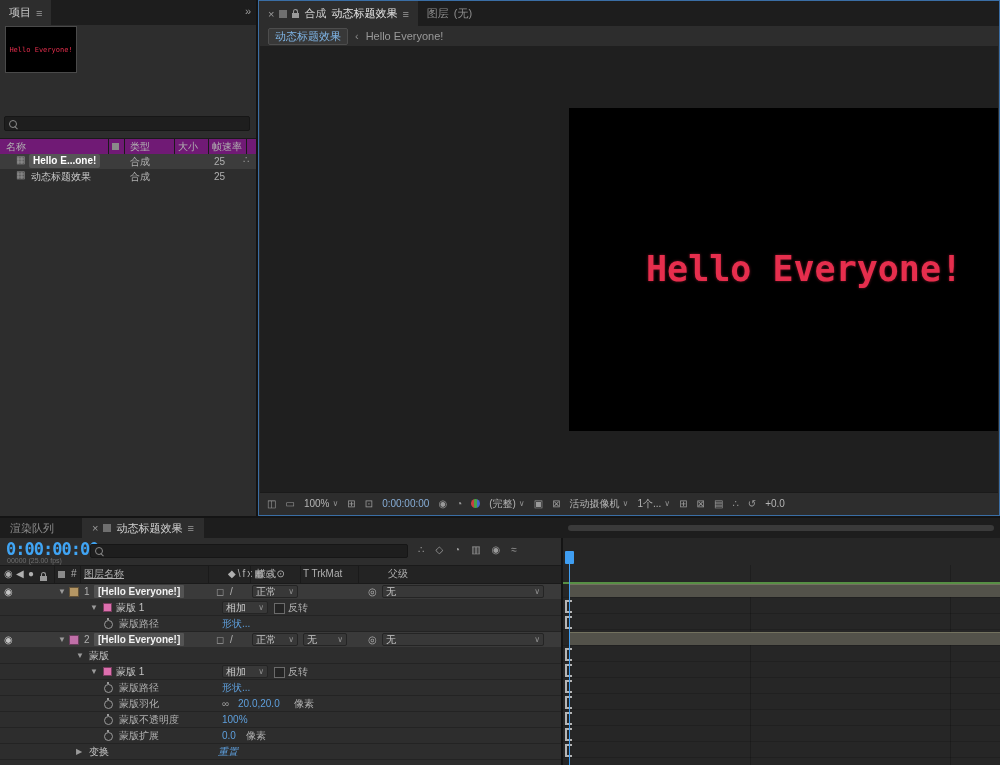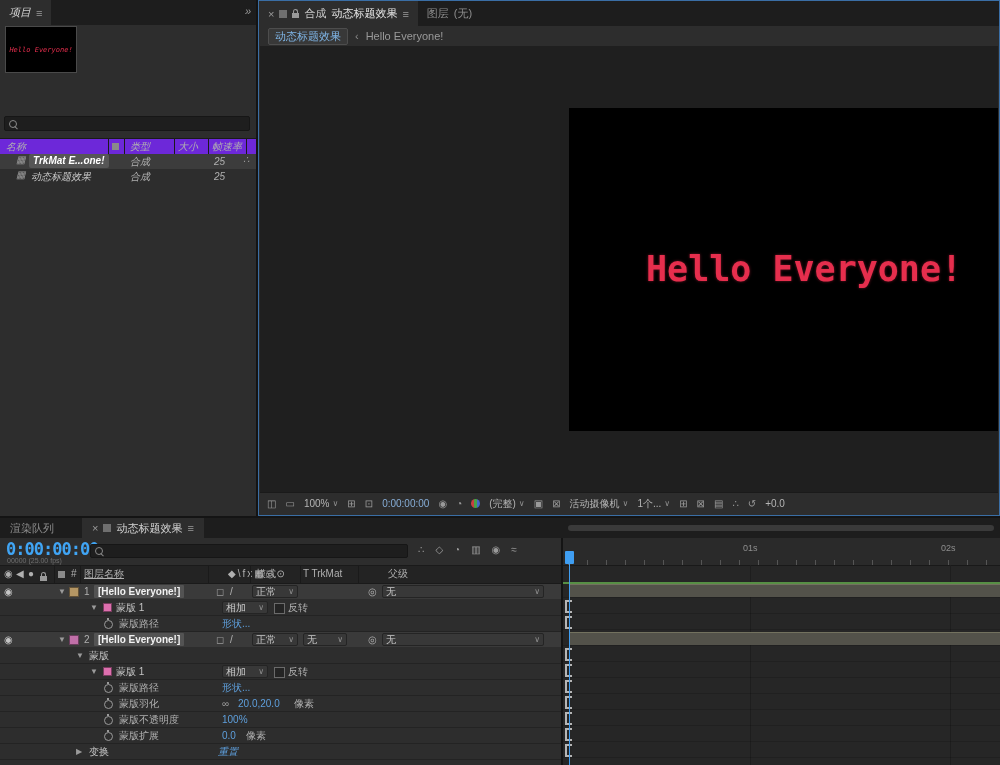--- a/index.html
+++ b/index.html
@@ -26,29 +26,29 @@
     background:linear-gradient(90deg,#c84040 0 34%,#49a049 34% 67%,#4468c8 67%);}
   .stopw{width:7px;height:7px;border:1px solid #9a9a9a;border-radius:50%;position:absolute;top:4px;}
   .stopw::before{content:"";position:absolute;top:-3px;left:2px;width:2px;height:2px;background:#9a9a9a;}
   .dd{position:absolute;top:1px;height:13px;background:#383838;border:1px solid #242424;border-radius:2px;
       display:flex;align-items:center;justify-content:space-between;padding:0 3px;color:#c8c8c8;font-size:10px;box-sizing:border-box;}
   .dd .caret{color:#8f8f8f;font-size:8px;margin-left:2px;}
   .g{position:absolute;top:0;line-height:16px;font-size:10px;color:#b0b0b0;white-space:nowrap;}
   .blue{color:#5e9fdc;text-align:right;}
   .icon-gl{color:#9a9a9a;font-size:10px;line-height:1;}
   
-  #project{left:0;top:0;width:258px;height:641px;background:#2d2d2d;border-right:2px solid #141414;box-sizing:border-box;font-style:italic;}
+  #project{left:0;top:0;width:258px;height:641px;background:#2d2d2d;border-right:2px solid #141414;box-sizing:border-box;}
   #proj-info{top:27px;left:6px;right:2px;height:82px;display:flex;}
   .thumb{width:70px;height:45px;background:#000;box-shadow:0 0 0 1px #4a4a4a;display:flex;align-items:center;justify-content:center;flex:none;}
   .thumb span{color:#e62e4d;font-family:"DejaVu Sans Mono",monospace;font-size:7px;white-space:nowrap;}
   .meta{margin-left:10px;line-height:13px;color:#9a9a9a;}
   .meta .nm{color:#d8d8d8;font-weight:bold;}
   .searchbox{background:#1e1e1e;border:1px solid #161616;border-radius:2px;display:flex;align-items:center;padding-left:4px;gap:4px;box-sizing:border-box;}
   #proj-search{top:116px;left:4px;width:246px;height:15px;}
-  #proj-head{top:138px;left:0;right:0;height:15px;background:#6d28d9;border-top:1px solid #1a1a1a;border-bottom:1px solid #a16207;font-size:10px;color:#9a9a9a;}
+  #proj-head{top:138px;left:0;right:0;height:15px;background:#701a75;border-top:1px solid #1a1a1a;border-bottom:1px solid #a16207;font-size:10px;color:#9a9a9a;}
   .col-div{position:absolute;top:0;bottom:0;width:1px;background:#1a1a1a;}
   .prow{position:absolute;left:0;right:0;height:15px;line-height:15px;font-size:10px;color:#c0c0c0;}
   .namebox-sel{position:absolute;top:0;background:#565656;border-radius:2px;padding:0 4px;color:#fff;font-weight:bold;line-height:14px;}
   #proj-footer{bottom:2px;left:0;right:2px;height:20px;background:#2d2d2d;border-top:1px solid #1a1a1a;display:flex;align-items:center;padding:0 5px;gap:9px;}
   .scroll-pill{width:42px;height:7px;border-radius:3px;background:#585858;}
   
   #comp{left:258px;top:0;width:742px;height:516px;background:#2d2d2d;border:1px solid #3a6ea5;box-sizing:border-box;}
   #crumb{top:25px;left:1px;right:1px;height:20px;background:#2d2d2d;border-bottom:1px solid #1f1f1f;display:flex;align-items:center;padding-left:8px;gap:7px;}
   .crumb-chip{border:1px solid #4d4d4d;background:#383838;border-radius:2px;padding:0 6px;height:15px;line-height:14px;color:#7fb5e6;}
   #viewer{top:46px;left:1px;right:1px;bottom:22px;background:#1f1f1f;overflow:hidden;}
@@ -123,21 +123,21 @@
       <span class="g" style="left:212px;">帧速率</span>
       <span class="col-div" style="left:108px;"></span>
       <span class="col-div" style="left:124px;"></span>
       <span class="col-div" style="left:174px;"></span>
       <span class="col-div" style="left:208px;"></span>
       <span class="col-div" style="left:246px;"></span>
     </div>
 
     <div class="prow" style="top:154px;background:#3c3c3c;">
       <span class="g icon-gl" style="left:16px;top:1px;">▦</span>
-      <span class="namebox-sel" style="left:29px;">TrkMat E...one!</span>
+      <span class="namebox-sel" style="left:29px;">Hello E...one!</span>
       <span class="g" style="left:130px;">合成</span>
       <span class="g" style="left:214px;">25</span>
       <span class="g icon-gl" style="left:243px;top:1px;">∴</span>
     </div>
     <div class="prow" style="top:169px;">
       <span class="g icon-gl" style="left:16px;top:1px;">▦</span>
       <span class="g" style="left:31px;color:#c8c8c8;">动态标题效果</span>
       <span class="g" style="left:130px;">合成</span>
       <span class="g" style="left:214px;">25</span>
     </div>
@@ -375,24 +375,20 @@
 
         <div class="tlrow">
           <span class="g tw" style="left:76px;">▶</span>
           <span class="g" style="left:89px;color:#c5c5c5;">变换</span>
           <span class="g blue" style="left:218px;font-style:italic;">重置</span>
         </div>
       </div>
     </div>
 
     <div id="tl-right" class="abs">
-      <div id="ruler">
-        <span class="ruler-lab" style="left:180px;">01s</span>
-        <span class="ruler-lab" style="left:378px;">02s</span>
-      </div>
       <div class="gridline" style="left:187px;"></div>
       <div class="gridline" style="left:387px;"></div>
       <div id="workline"></div>
       <div id="trrows">
         <div class="trrow">
             <div class="bar"></div>
           </div>
         <div class="trrow">
             <span class="inout"></span>
           </div>

